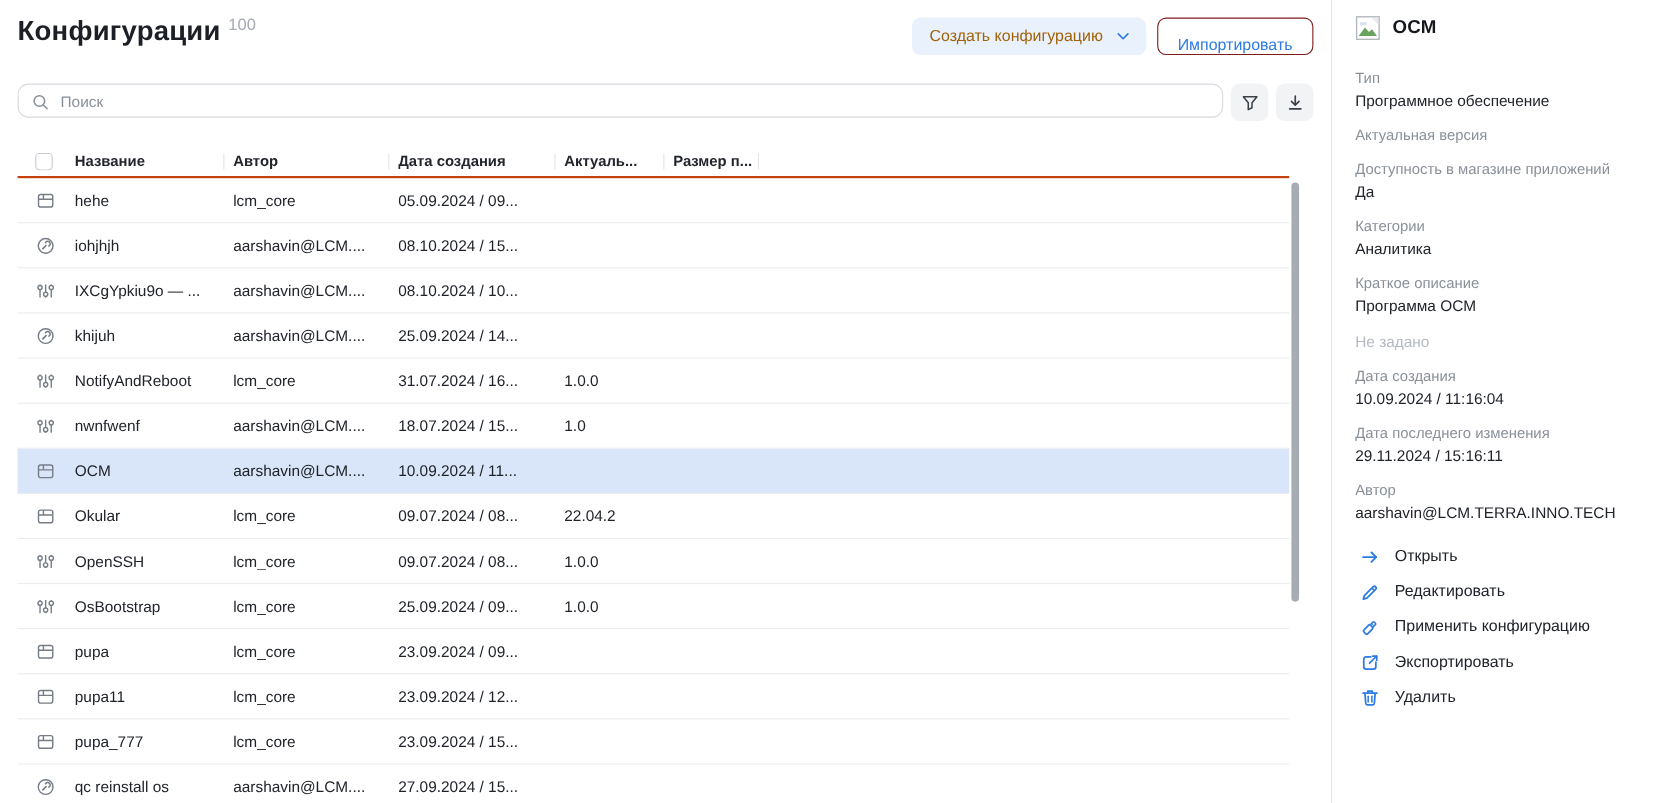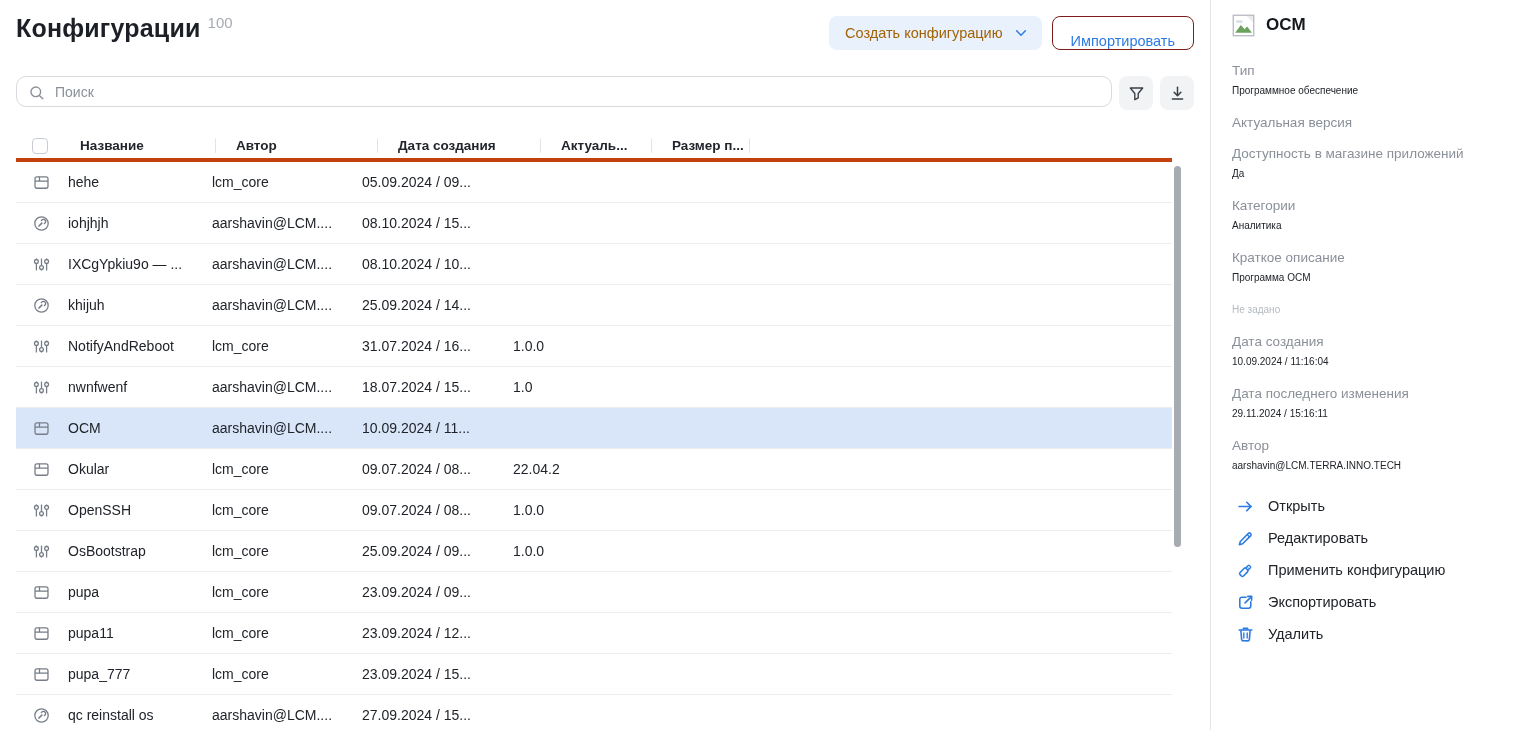--- a/index.html
+++ b/index.html
@@ -23,42 +23,42 @@
   .search-box svg { position:absolute; left:13px; top:9px; }
   .search-box input { width:100%; height:31px; border:1px solid #D7DADF; border-radius:10px;
     padding:0 12px 0 38px; font-size:14px; font-family:inherit; color:#20242A; outline:none; }
   .search-box input::placeholder { color:#8A9099; }
   .icon-btn { width:34px; height:34px; margin-left:7px; border:none; border-radius:8px;
     background:#F2F3F5; display:flex; align-items:center; justify-content:center; cursor:pointer; }
 
   
   .table { margin-top:23px; width:1156px; position:relative; }
   .grid { display:grid; grid-template-columns:52px 144px 150px 151px 99px 86px 1fr; align-items:center; }
-  .thead { height:29px; border-bottom:4px solid #c2410c;gap:12px; }
+  .thead { height:29px; border-bottom:2px solid #c2410c; }
   .th { font-size:13.5px; font-weight:700; color:#22262C; position:relative; white-space:nowrap; overflow:hidden; }
   .th.sep::after { content:""; position:absolute; right:8px; top:50%; transform:translateY(-50%);
     width:1px; height:15px; background:#E1E4E8; }
   .checkbox { display:inline-block; width:16px; height:16px; border:1.5px solid #C7CCD2;
     border-radius:4px; margin-left:16px; background:#fff; cursor:pointer; }
   .th-check { display:flex; align-items:center; }
   .tr { height:41px; border-bottom:1px solid #EAECEF; cursor:pointer; }
   .tr.selected { background:#D9E6F9; }
   .td { font-size:14px; color:#20242A; white-space:nowrap; overflow:hidden; }
   .td-icon { padding-left:17px; display:flex; align-items:center; }
   .scroll-thumb { position:absolute; right:-9px; top:33px; width:7px; height:381px;
     background:#A7ACB3; border-radius:4px; cursor:pointer; }
 
   
   .panel { flex:1; border-left:1px solid #E3E6E9; padding:10px 18px 0 21px; }
   .panel-head { display:flex; align-items:center; gap:11px; height:30px; }
   .panel-title { font-size:17px; font-weight:700; color:#15181C; }
   .fields { margin-top:21px; }
   .field { margin-bottom:12px; }
   .f-label { font-size:13.5px; line-height:19px; color:#8A9099; margin-bottom:1px; }
-  .f-value { font-size:10px; line-height:20px; color:#20242A; }
+  .f-value { font-size:14px; line-height:20px; color:#20242A; }
   .f-value.muted { color:#B4BAC2; }
   .actions { margin-top:14px; }
   .action { display:flex; align-items:center; height:32px; cursor:pointer; }
   .a-icon { width:20px; height:20px; margin:0 13px 0 3px; display:flex; align-items:center; justify-content:center; }
   .a-label { font-size:14.5px; color:#20242A; }
 </style>
 </head>
 <body>
 
 <div class="app">

